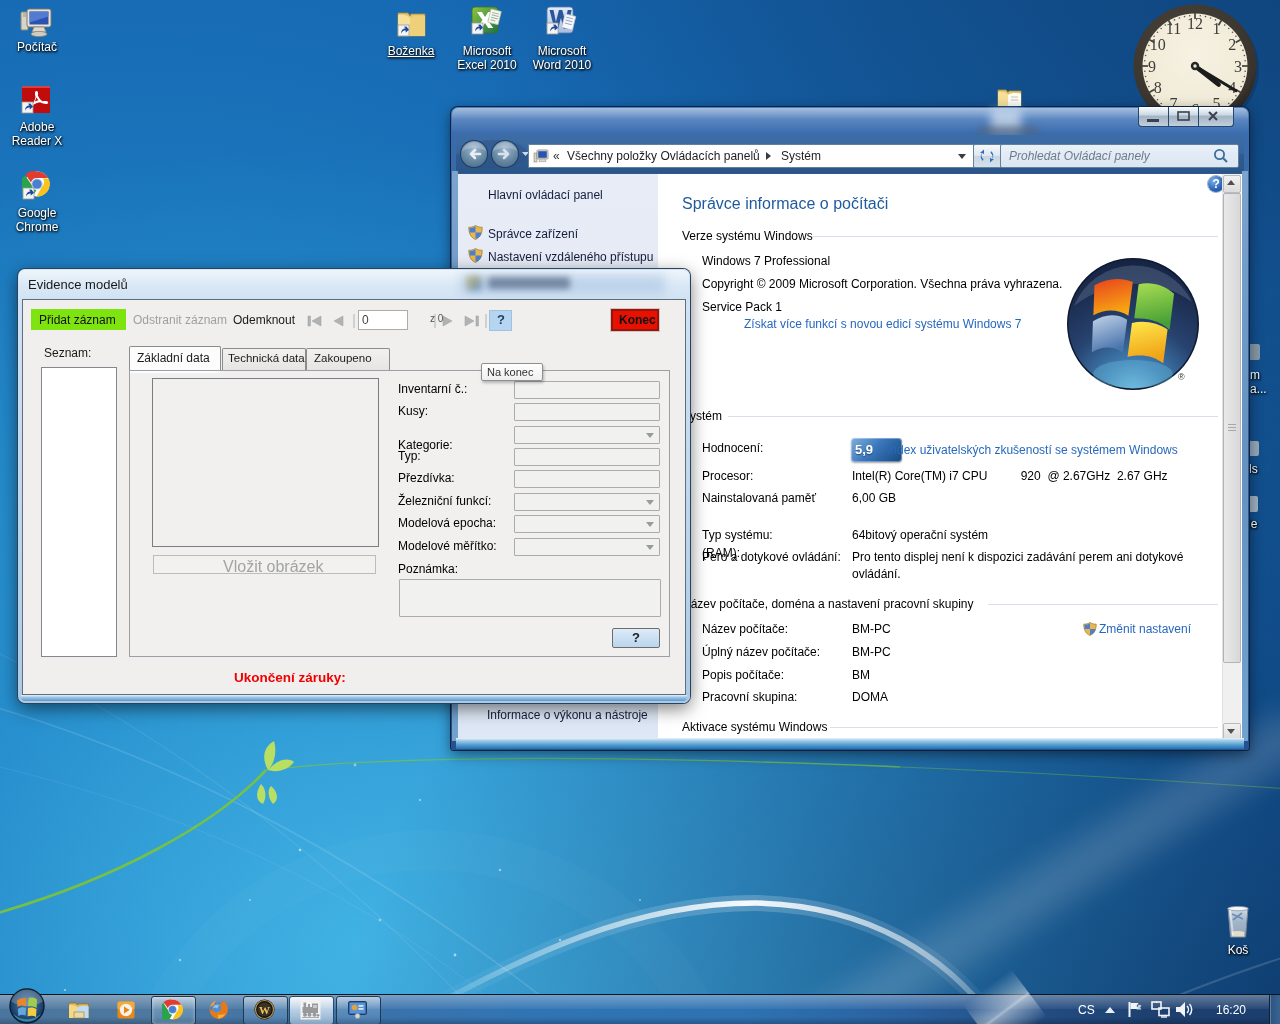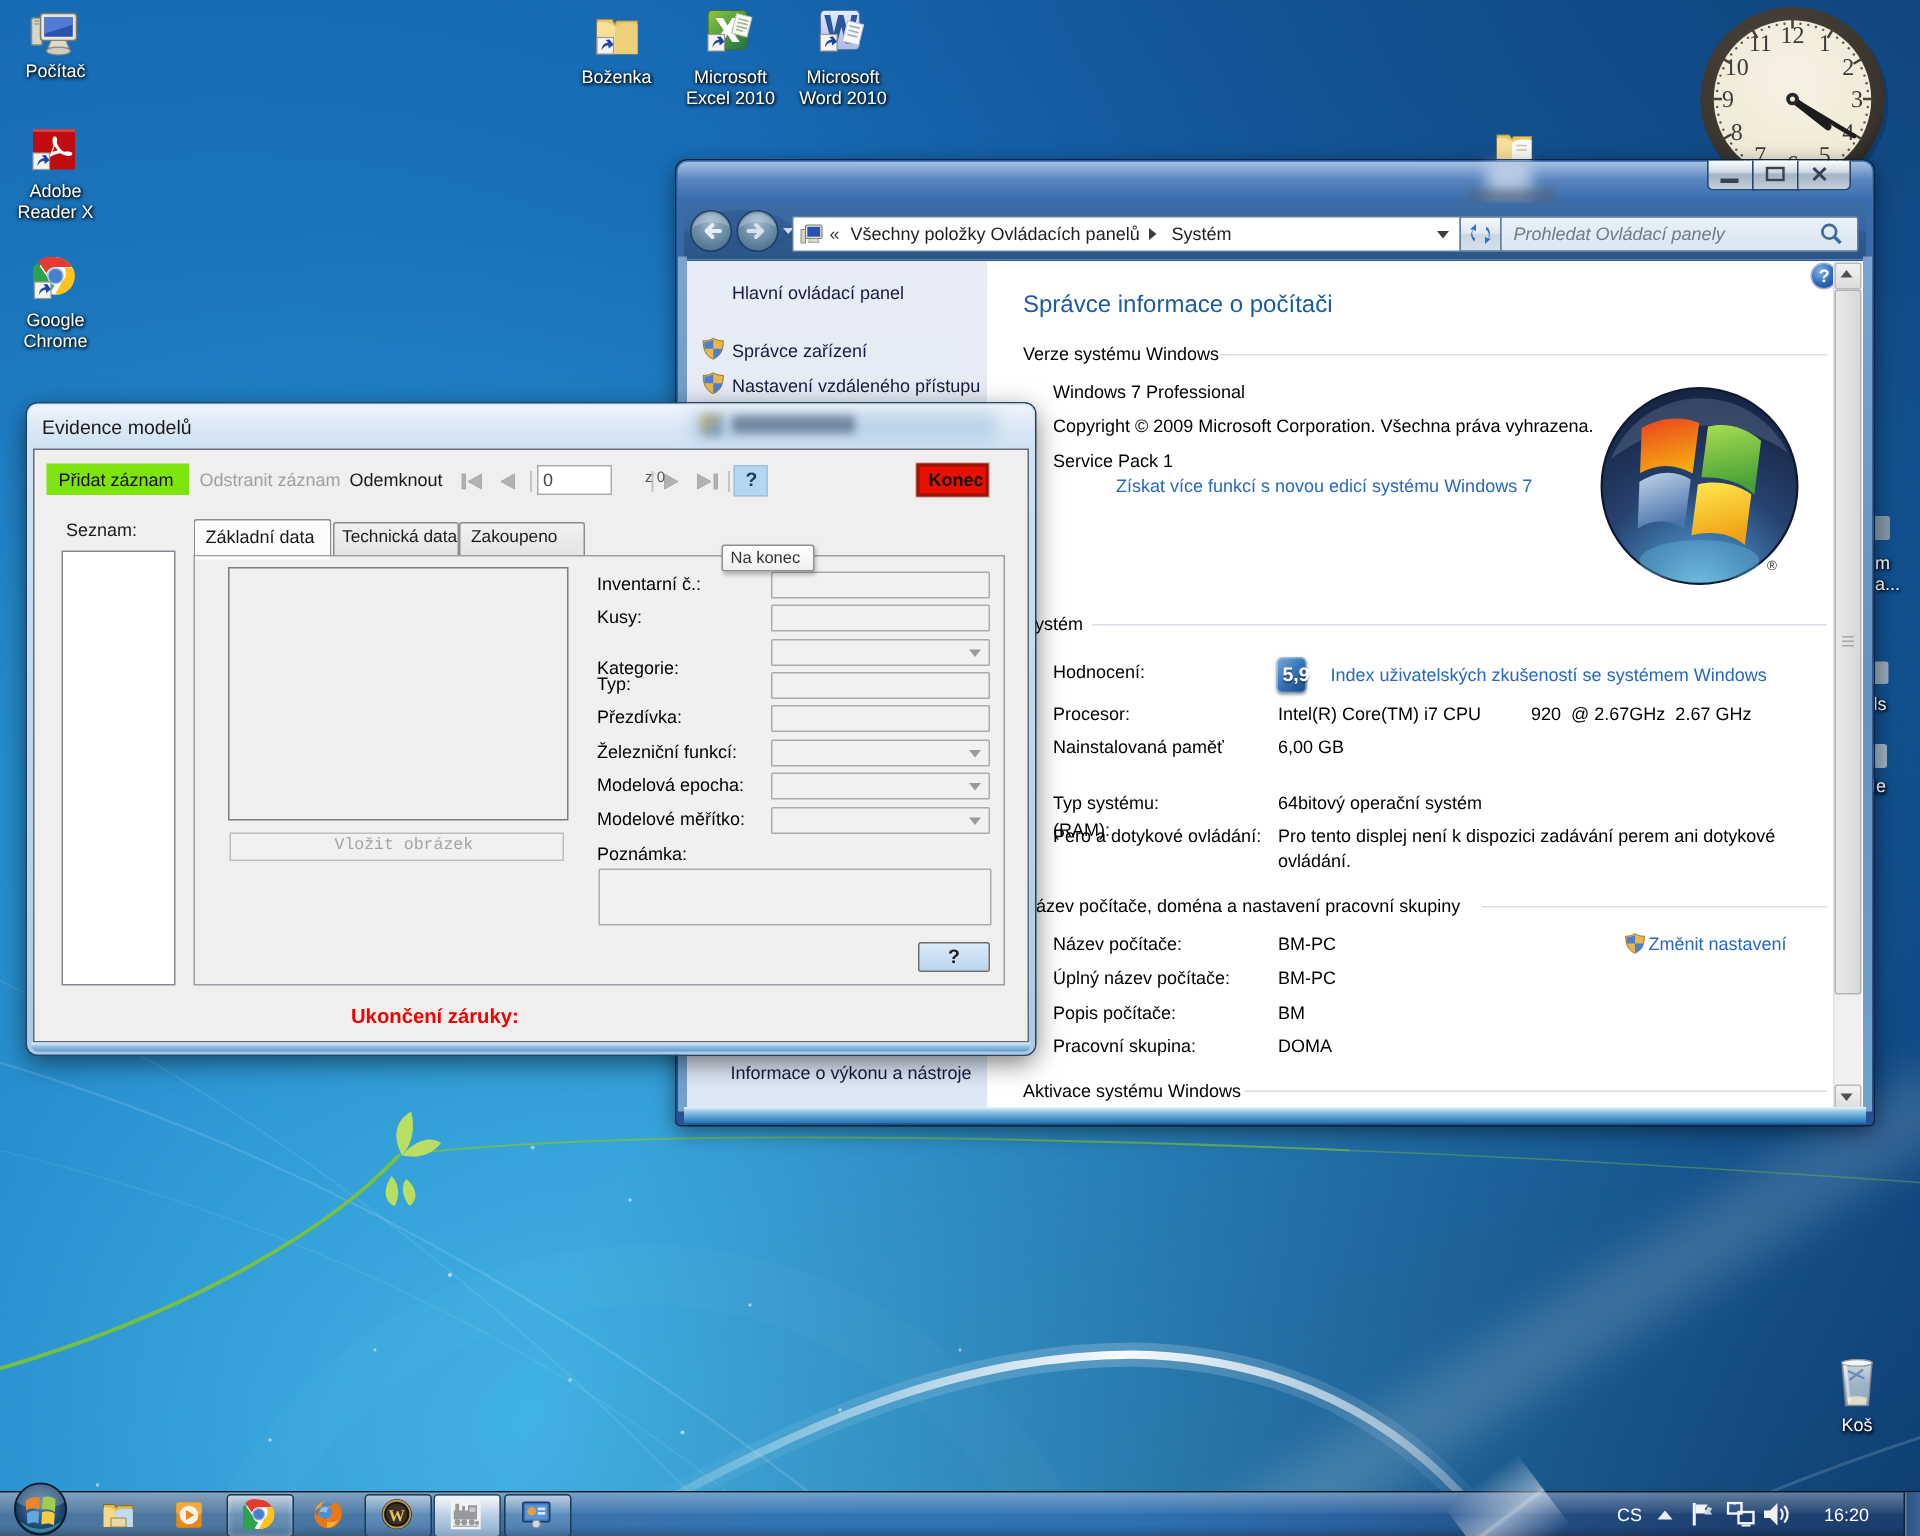--- a/index.html
+++ b/index.html
@@ -130,21 +130,21 @@
 </svg>
 <div class="dlbl" style="left:1px;top:206px;width:72px;">Google<br>Chrome</div>
 
 <svg class="abs" style="left:396px;top:7px" width="33" height="33" viewBox="0 0 33 33">
 <path d="M2,6 l10,0 2,3 1,-2 14,0 0,22 -27,0z" fill="#e8c56a" stroke="#ad8b3a" stroke-width="0.8"></path>
 <path d="M2,8 c7,-1 10,1 12,3 l0,18 -12,0z" fill="#f7e09a"></path>
 <path d="M14,11 c4,-3 9,-3 15,-2 l0,20 -15,0z" fill="#efd07a"></path>
 <rect x="2" y="18" width="11" height="11" fill="#f4f4f2" stroke="#9a9a9a" stroke-width="0.8"></rect>
 <path d="M5,26.5 c0-3 2-5 4.6-5.2 l-1.8-1.6 l2.6-0.3 l2.6,3.4 l-3.2,2.6 l-0.3-2.2 c-2.2,0.3-3.4,1.4-4.5,3.3z" fill="#1a46a0"></path>
 </svg>
-<div class="dlbl" style="left:376px;top:44px;width:70px;">Boženka</div>
+<div class="dlbl" style="left:376px;top:44px;width:70px;text-decoration:underline;">Boženka</div>
 
 <svg class="abs" style="left:471px;top:6px" width="31" height="33" viewBox="0 0 31 33">
 <defs>
         <linearGradient id="xlg" x1="0" y1="0" x2="1" y2="1">
           <stop offset="0" stop-color="#8cc63f"></stop>
           <stop offset="1" stop-color="#1e7145"></stop>
         </linearGradient>
       </defs>
 <rect x="1" y="1" width="26" height="26" rx="3" fill="url(#xlg)" stroke="#3f6e28" stroke-width="0.8"></rect>
 <path d="M6,6 l5,0 3,5 3.2-5 5,0 -5.6,8 5.6,8 -5,0 -3.2-5 -3,5 -5,0 5.4-8z" fill="#fff"></path>
@@ -444,21 +444,21 @@
    <path d="M70,28 C82,24 96,27 106,35 L104,71 C94,63 82,61 68,62 Z" fill="url(#fg)"></path>
    <path d="M27,68 C38,60 50,58 61,64 L59,97 C48,91 38,92 28,99 Z" fill="url(#fb)"></path>
    <path d="M66,67 C78,63 92,65 102,71 L100,105 C90,98 78,97 64,101 Z" fill="url(#fy)"></path>
    </g>
    <ellipse cx="67" cy="118" rx="40" ry="14" fill="#6ec2e0" opacity="0.35"></ellipse>
    <text x="112" y="124" font-size="9" fill="#333">®</text>
   </svg>
   <div class="sect" style="left:224px;top:235px;">Systém</div>
   <div class="rule" style="left:270px;top:242px;width:490px;"></div>
   <div class="sect" style="left:244px;top:267px;">Hodnocení:</div>
-  <div class="abs" style="left:393px;top:264px;width:20px;height:24px;border-radius:4px;background:linear-gradient(135deg,#7fb0dc 0%,#3a77bc 45%,#17497e 100%);box-shadow:inset 0 0 0 1px rgba(255,255,255,0.35),0 1px 2px rgba(0,0,0,0.35);">
+  <div class="abs" style="left:393px;top:264px;width:51px;height:24px;border-radius:4px;background:linear-gradient(135deg,#7fb0dc 0%,#3a77bc 45%,#17497e 100%);box-shadow:inset 0 0 0 1px rgba(255,255,255,0.35),0 1px 2px rgba(0,0,0,0.35);">
    <span class="abs" style="left:4px;top:4px;font-size:13px;font-weight:bold;color:#fff;text-shadow:0 1px 1px rgba(0,0,0,0.4);">5,9</span>
   </div>
   <div class="sect lnk" style="left:429px;top:269px;">Index uživatelských zkušeností se systémem Windows</div>
   <div class="sect" style="left:244px;top:295px;">Procesor:</div>
   <div class="sect" style="left:394px;top:295px;">Intel(R) Core(TM) i7 CPU&nbsp;&nbsp;&nbsp;&nbsp;&nbsp;&nbsp;&nbsp;&nbsp;&nbsp; 920&nbsp; @ 2.67GHz&nbsp; 2.67 GHz</div>
   <div class="sect" style="left:244px;top:317px;">Nainstalovaná paměť</div>
   <div class="sect" style="left:244px;top:332px;margin-top:40px;">(RAM):</div>
   <div class="sect" style="left:394px;top:317px;">6,00 GB</div>
   <div class="sect" style="left:244px;top:354px;">Typ systému:</div>
   <div class="sect" style="left:394px;top:354px;">64bitový operační systém</div>
@@ -551,21 +551,21 @@
   <div class="abs" style="left:199px;top:48px;width:84px;height:23px;background:linear-gradient(180deg,#f2f1f0,#e5e4e2);border:1px solid #8c8c8c;border-bottom:none;border-radius:2px 2px 0 0;box-sizing:border-box;"></div>
   <div class="abs" style="left:205px;top:52px;font-size:11.5px;color:#1a1a1a;">Technická data</div>
   <div class="abs" style="left:283px;top:48px;width:84px;height:23px;background:linear-gradient(180deg,#f2f1f0,#e5e4e2);border:1px solid #8c8c8c;border-bottom:none;border-radius:2px 2px 0 0;box-sizing:border-box;"></div>
   <div class="abs" style="left:291px;top:52px;font-size:11.5px;color:#1a1a1a;">Zakoupeno</div>
 
   <div class="abs" style="left:106px;top:70px;width:541px;height:287px;background:#f1f0ee;border:1px solid #9aa0a6;box-sizing:border-box;"></div>
   <div class="abs" style="left:107px;top:71px;width:90px;height:2px;background:#fcfcfc;"></div>
 
   <div class="abs" style="left:129px;top:78px;width:227px;height:169px;border:1px solid #777e86;box-sizing:border-box;"></div>
   <div class="abs" style="left:130px;top:255px;width:223px;height:19px;background:#f2f1ef;border:1px solid #bcbcbc;box-sizing:border-box;"></div>
-  <div class="abs" style="left:200px;top:258px;font-size:11px;color:#a2a3a5;font-family:Liberation Mono, monospace;">Vložit obrázek</div>
+  <div class="abs" style="left:200px;top:258px;font-size:16px;color:#a2a3a5;">Vložit obrázek</div>
 
   <div class="flbl" style="left:375px;top:82px;">Inventarní č.:</div>
   <div class="flbl" style="left:375px;top:104px;">Kusy:</div>
   <div class="flbl" style="left:375px;top:138px;">Kategorie:</div>
   <div class="flbl" style="left:375px;top:149px;">Typ:</div>
   <div class="flbl" style="left:375px;top:171px;">Přezdívka:</div>
   <div class="flbl" style="left:375px;top:194px;">Železniční funkcí:</div>
   <div class="flbl" style="left:375px;top:216px;">Modelová epocha:</div>
   <div class="flbl" style="left:375px;top:239px;">Modelové měřítko:</div>
   <div class="flbl" style="left:375px;top:262px;">Poznámka:</div>

